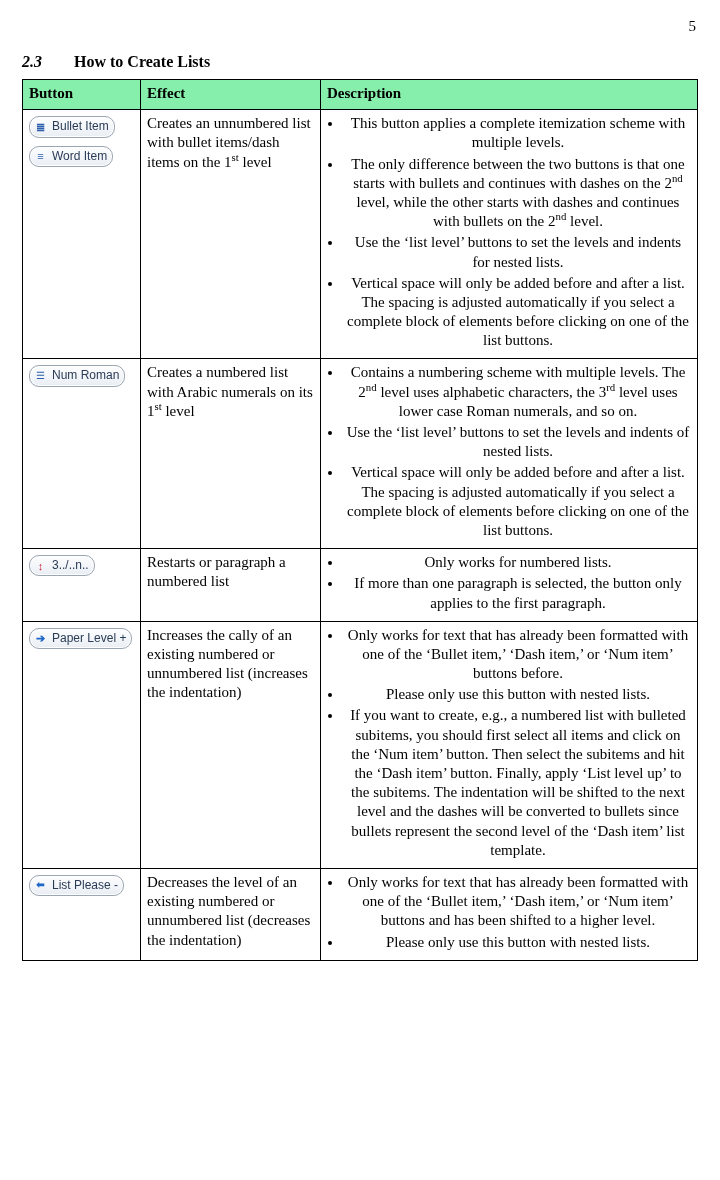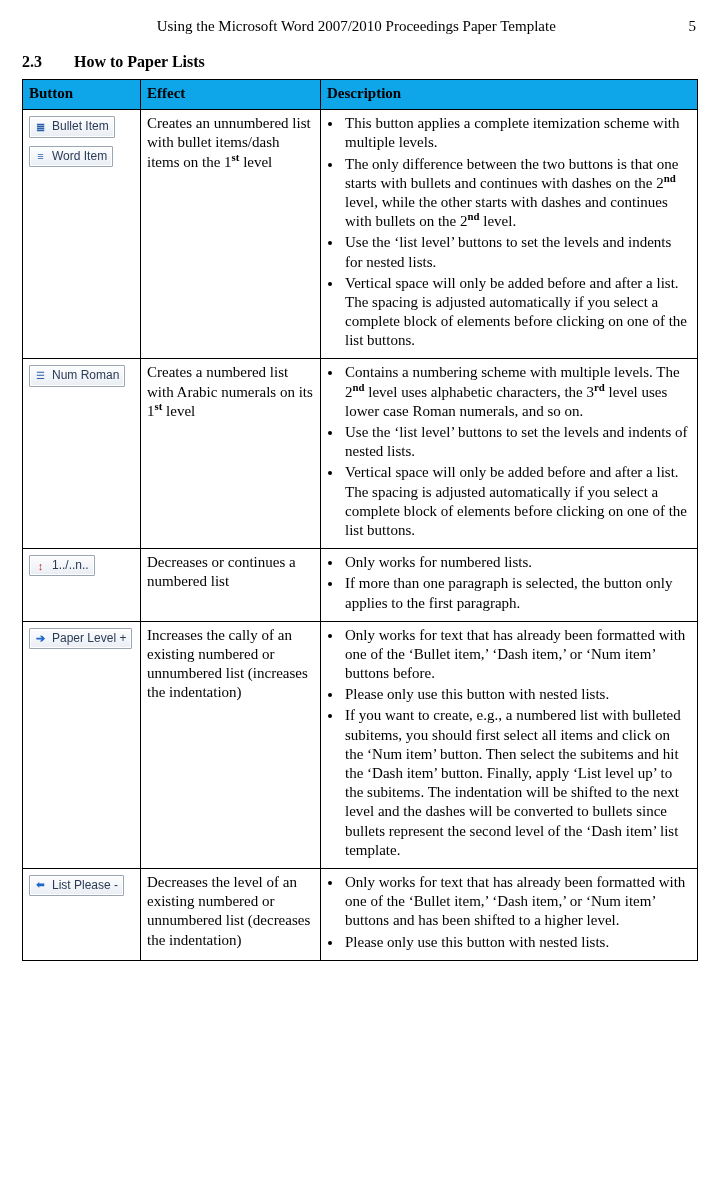--- a/index.html
+++ b/index.html
@@ -17,56 +17,56 @@
     justify-content: space-between;
     font-size: 15px;
     margin-bottom: 18px;
     padding: 0 2px;
   }
   .section-heading {
     font-weight: bold;
     font-size: 16px;
     margin: 0 0 8px 0;
   }
-  .section-heading .num { display:inline-block; width:48px; }
+  .section-heading .num { display:inline-block; width:48px;font-style:italic; }
   table.doc {
     border-collapse: collapse;
     width: 100%;
     table-layout: fixed;
   }
   table.doc th, table.doc td {
     border: 1px solid #000;
     padding: 4px 6px 6px 6px;
     vertical-align: top;
     text-align: left;
     font-size: 15px;
     line-height: 1.28;
   }
   table.doc th {
-    background: #0ea5e9;
+    background: #86efac;
     font-weight: bold;
   }
   col.c-btn { width: 118px; }
   col.c-eff { width: 180px; }
   col.c-desc { width: auto; }
   ul.desc {
     margin: 0;
     padding: 0 0 0 16px;
     list-style: disc;
   }
-  ul.desc li { margin: 0 0 2px 0; padding-left: 2px; }
-  sup { font-size: 0.72em; line-height: 0; font-weight: bold; }
+  ul.desc li { margin: 0 0 2px 0; padding-left: 2px; text-align: center; }
+  sup { font-size: 0.72em; line-height: 0; }
   
   .ribbon-btn {
     display: inline-flex;
     align-items: center;
     gap: 4px;
     border: 1px solid #9aa6b2;
     background: linear-gradient(#fdfdfe,#e9eef4);
-    border-radius: 1px;
+    border-radius: 10px;
     padding: 2px 5px 2px 3px;
     font-family: "Segoe UI", Tahoma, Arial, sans-serif;
     font-size: 12px;
     color: #2a3b56;
     margin: 2px 0 6px 0;
     box-shadow: 0 0 0 1px #fff inset;
     white-space: nowrap;
   }
   .ribbon-btn .ic {
     width: 15px; height: 15px;
@@ -83,27 +83,26 @@
   .ic-levelup::before { content:"➔"; color:#1e66c7; font-weight:bold; }
   .ic-leveldn::before { content:"⬅"; color:#1e66c7; font-weight:bold; font-size:10px;}
   .btn-stack { display:flex; flex-direction:column; align-items:flex-start; }
   .eff-text { hyphens: manual; }
 </style>
 </head>
 <body>
 
 <div class="header-row">
   <span></span>
-  <span>Using the Microsoft Word 2007/2010 Proceedings Paper Template</span>
   <span>5</span>
 </div>
 
 <p class="section-heading">
   <span class="num">2.3</span>
-  <span>How to Paper Lists</span>
+  <span>How to Create Lists</span>
 </p>
 
 <table class="doc">
   <colgroup>
       <col class="c-btn">
       <col class="c-eff">
       <col class="c-desc">
     </colgroup>
   <thead>
     <tr>
@@ -152,25 +151,25 @@
             <li>Use the ‘list level’ buttons to set the levels and indents of nested lists.</li>
             <li>Vertical space will only be added before and after a list. The spacing is adjusted automati­cally if you select a complete block of elements before clicking on one of the list buttons.</li>
           </ul>
         </td>
       </tr>
       <tr>
         <td>
           <div class="btn-stack">
             <span class="ribbon-btn">
               <span class="ic ic-restart"></span>
-              <span>1../..n..</span>
-            </span>
-          </div>
-        </td>
-        <td class="eff-text">Decreases or continues a numbered list</td>
+              <span>3../..n..</span>
+            </span>
+          </div>
+        </td>
+        <td class="eff-text">Restarts or paragraph a numbered list</td>
         <td>
           <ul class="desc">
             <li>Only works for numbered lists.</li>
             <li>If more than one paragraph is selected, the button only applies to the first paragraph.</li>
           </ul>
         </td>
       </tr>
       <tr>
         <td>
           <div class="btn-stack">

